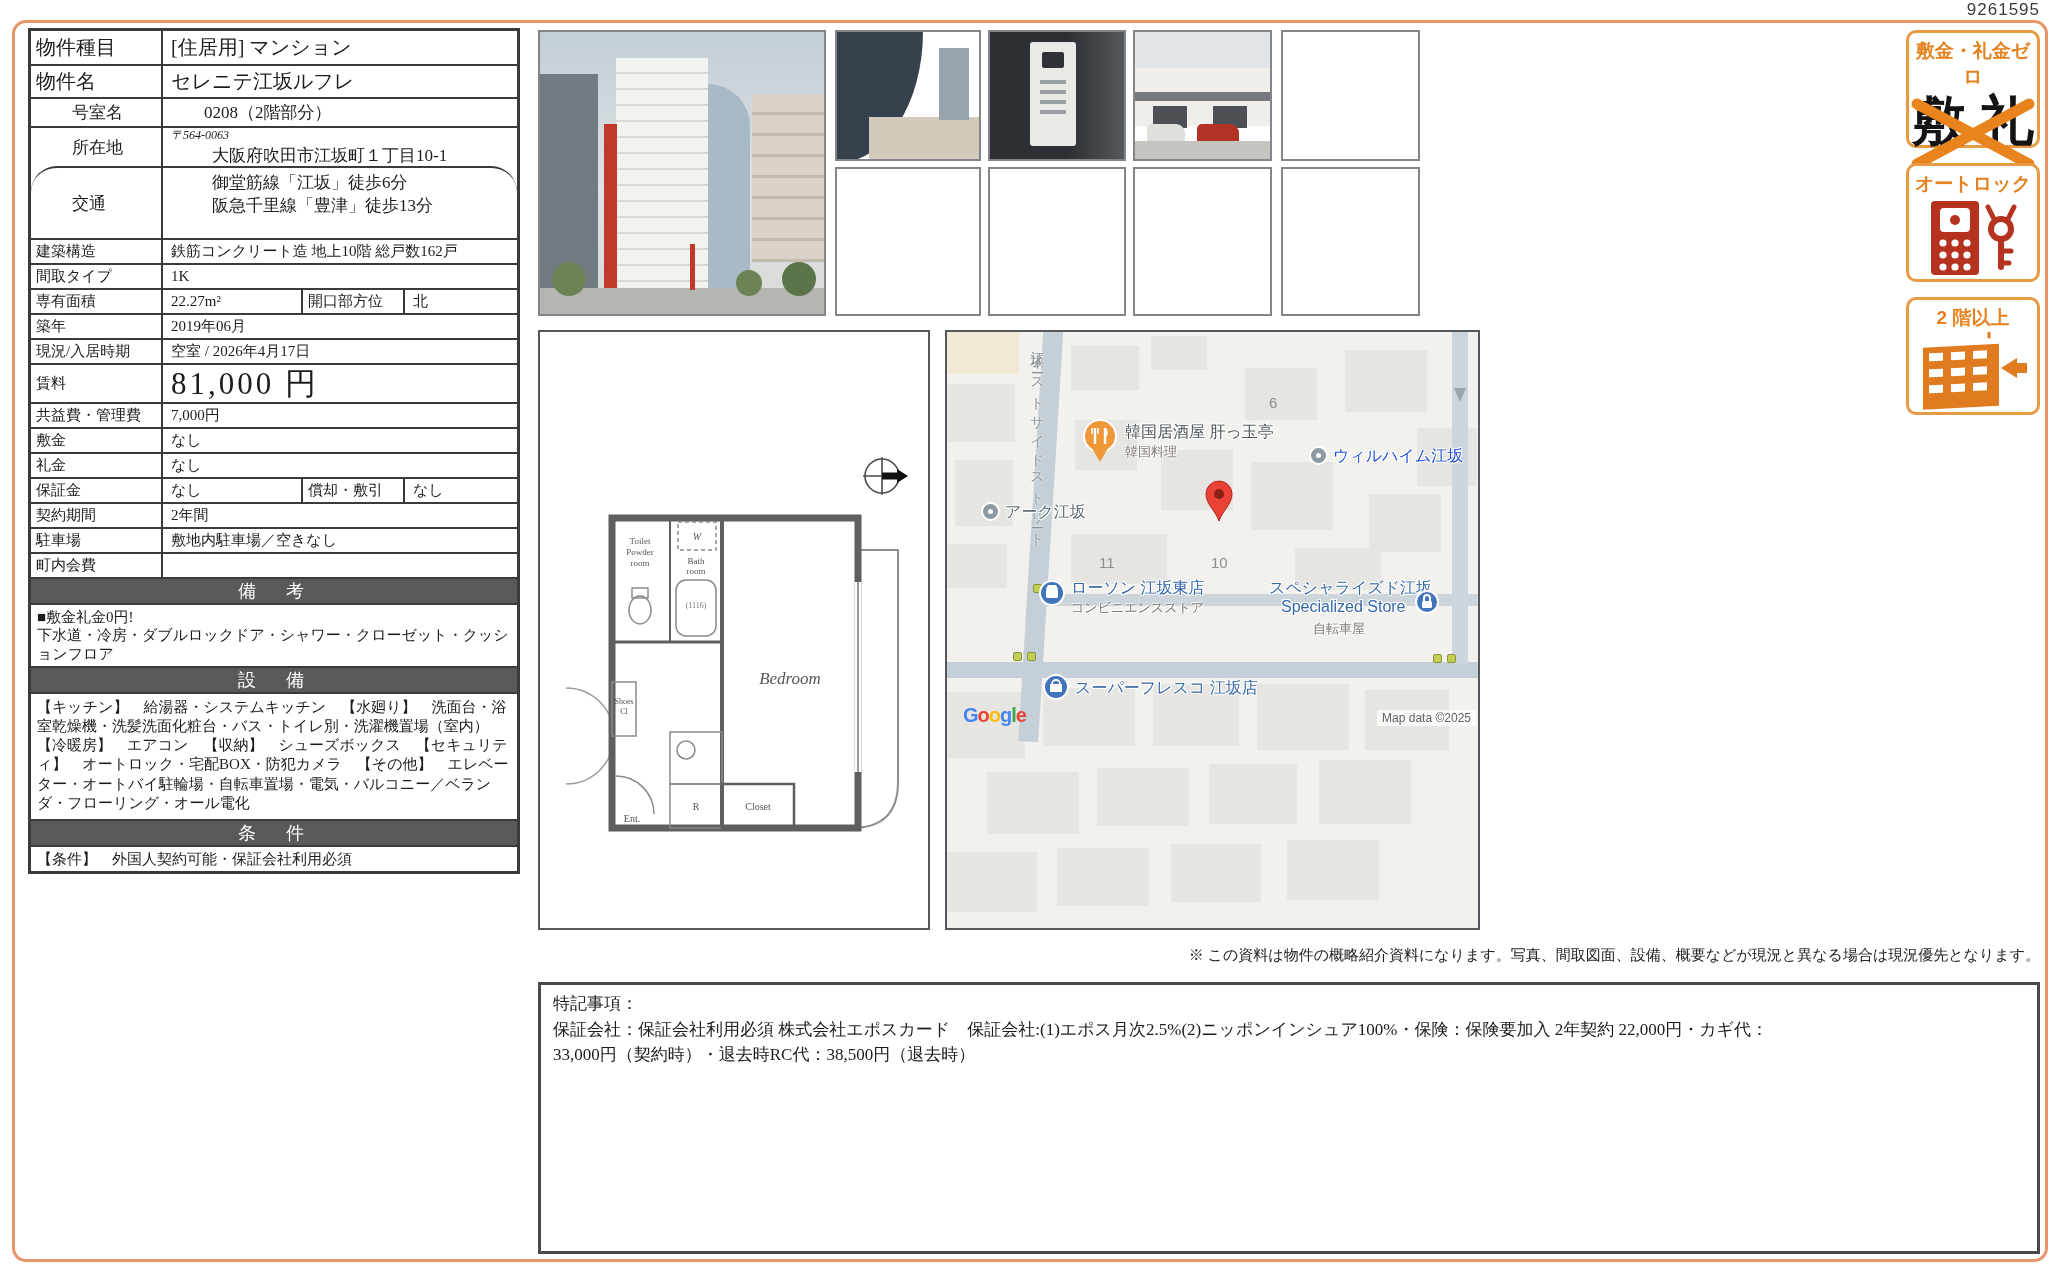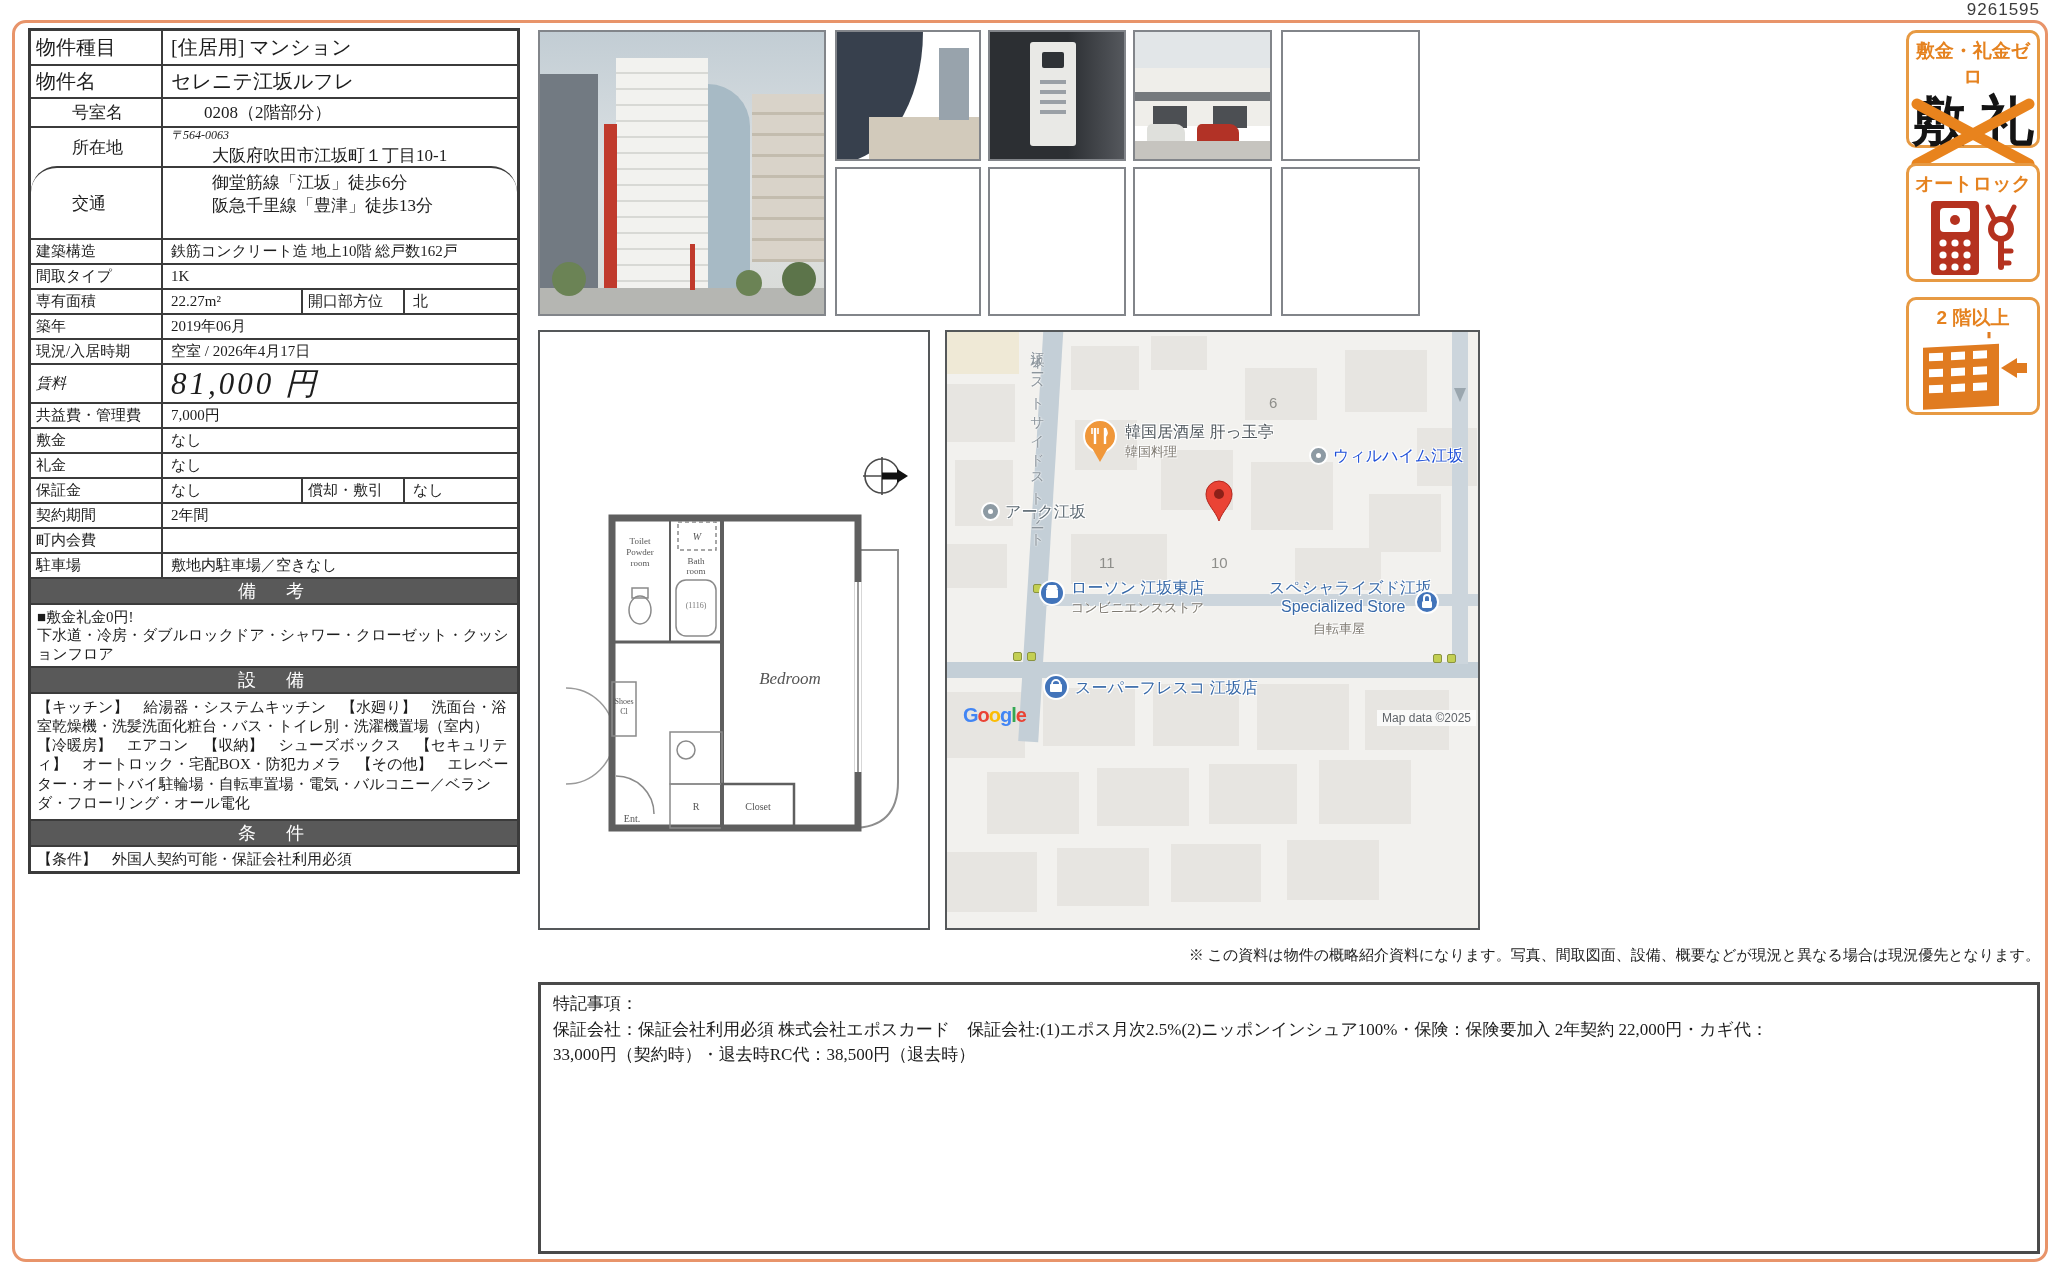--- a/index.html
+++ b/index.html
@@ -16,21 +16,21 @@
   .dtable{left:28px;top:28px;width:492px;border:3px solid #3b3b3b;background:#fff;box-sizing:border-box;}
   .tr{display:flex;border-top:2px solid #3b3b3b;align-items:stretch;box-sizing:border-box;}
   .tr:first-child{border-top:none;}
   .tl{width:132px;border-right:2px solid #3b3b3b;padding:1px 5px;display:flex;align-items:center;box-sizing:border-box;}
   .tv{flex:1;padding:1px 8px;display:flex;align-items:center;box-sizing:border-box;}
   .tvA{width:140px;border-right:2px solid #3b3b3b;padding:1px 8px;display:flex;align-items:center;box-sizing:border-box;}
   .tlB{width:102px;border-right:2px solid #3b3b3b;padding:1px 5px;display:flex;align-items:center;box-sizing:border-box;}
   .col{flex-direction:column;align-items:flex-start;justify-content:center;}
   .f20{font-size:20px;} .f17{font-size:17px;padding-left:41px;} .f15{font-size:15px;} .f12{font-size:12px;font-style:italic;}
   .h33{height:33px;} .h29{height:29px;} .h40{height:40px;} .h57{height:72px;border-radius:26px;}
-  .h25{height:25px;} .h39{height:39px;font-style:italic;}
+  .h25{height:25px;} .h39{height:39px;}
   .rent-val{font-size:31px;letter-spacing:3px;}
   .band{height:24px;background:#595959;color:#ffffff;display:flex;align-items:center;justify-content:center;
         font-size:18px;letter-spacing:6px;border-top:2px solid #3b3b3b;}
   .blk{display:block;padding:3px 6px;font-size:15px;line-height:1.22;border-top:2px solid #3b3b3b;}
   .blk2{display:block;padding:4px 6px 6px 6px;font-size:15px;line-height:1.28;border-top:2px solid #3b3b3b;}
 
   
   .pbox{border:2px solid #82858a;background:#fff;overflow:hidden;box-sizing:border-box;}
   .ph-main{left:538px;top:30px;width:288px;height:286px;}
   .sky{left:0;top:0;right:0;bottom:0;background:linear-gradient(180deg,#c2cdd4,#dfe3e5 55%,#d8dad6);}
@@ -169,26 +169,26 @@
     <div class="tl f15">保証金</div>
     <div class="tvA f15">なし</div>
     <div class="tlB f15">償却・敷引</div>
     <div class="tv f15">なし</div>
   </div>
   <div class="tr h25">
     <div class="tl f15">契約期間</div>
     <div class="tv f15">2年間</div>
   </div>
   <div class="tr h25">
+    <div class="tl f15">駐車場</div>
+    <div class="tv f15">敷地内駐車場／空きなし</div>
+  </div>
+  <div class="tr h25">
     <div class="tl f15">町内会費</div>
     <div class="tv f15"></div>
-  </div>
-  <div class="tr h25">
-    <div class="tl f15">駐車場</div>
-    <div class="tv f15">敷地内駐車場／空きなし</div>
   </div>
   <div class="band">備　考</div>
   <div class="blk">
     <div>■敷金礼金0円!</div>
     <div>下水道・冷房・ダブルロックドア・シャワー・クローゼット・クッションフロア</div>
   </div>
   <div class="band">設　備</div>
   <div class="blk2">【キッチン】　給湯器・システムキッチン　【水廻り】　洗面台・浴室乾燥機・洗髪洗面化粧台・バス・トイレ別・洗濯機置場（室内）　【冷暖房】　エアコン　【収納】　シューズボックス　【セキュリティ】　オートロック・宅配BOX・防犯カメラ　【その他】　エレベーター・オートバイ駐輪場・自転車置場・電気・バルコニー／ベランダ・フローリング・オール電化</div>
   <div class="band">条　件</div>
   <div class="blk">【条件】　外国人契約可能・保証会社利用必須</div>

